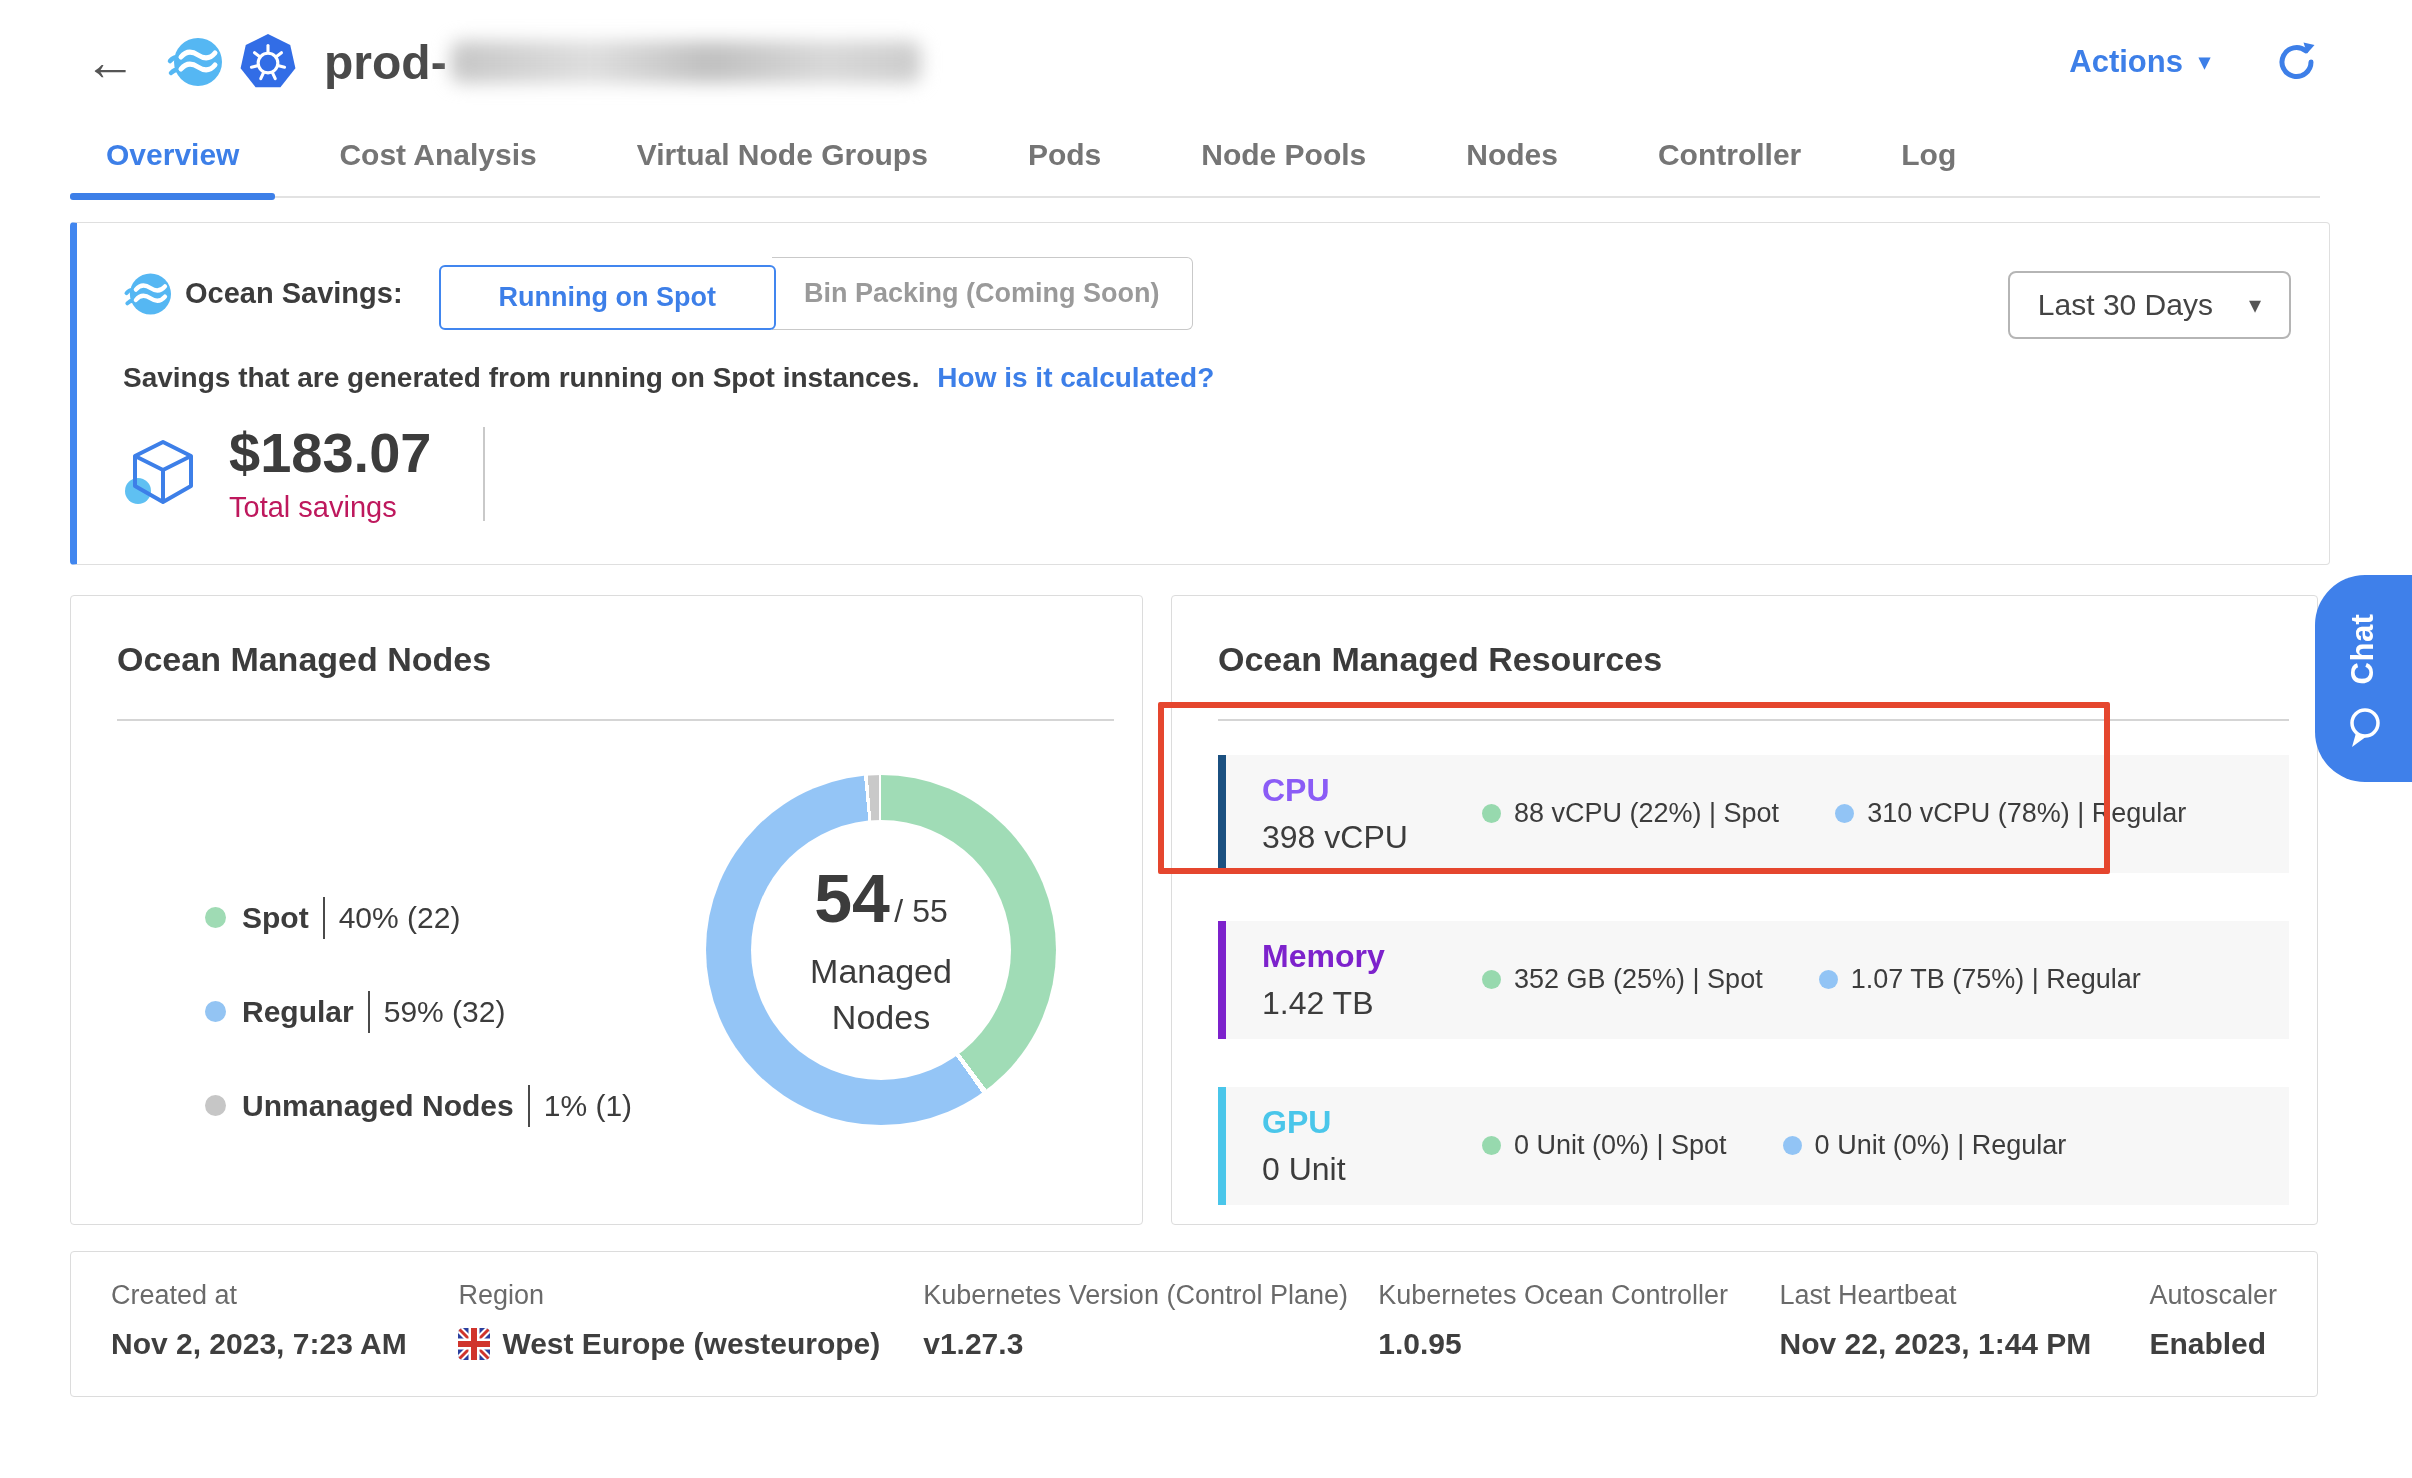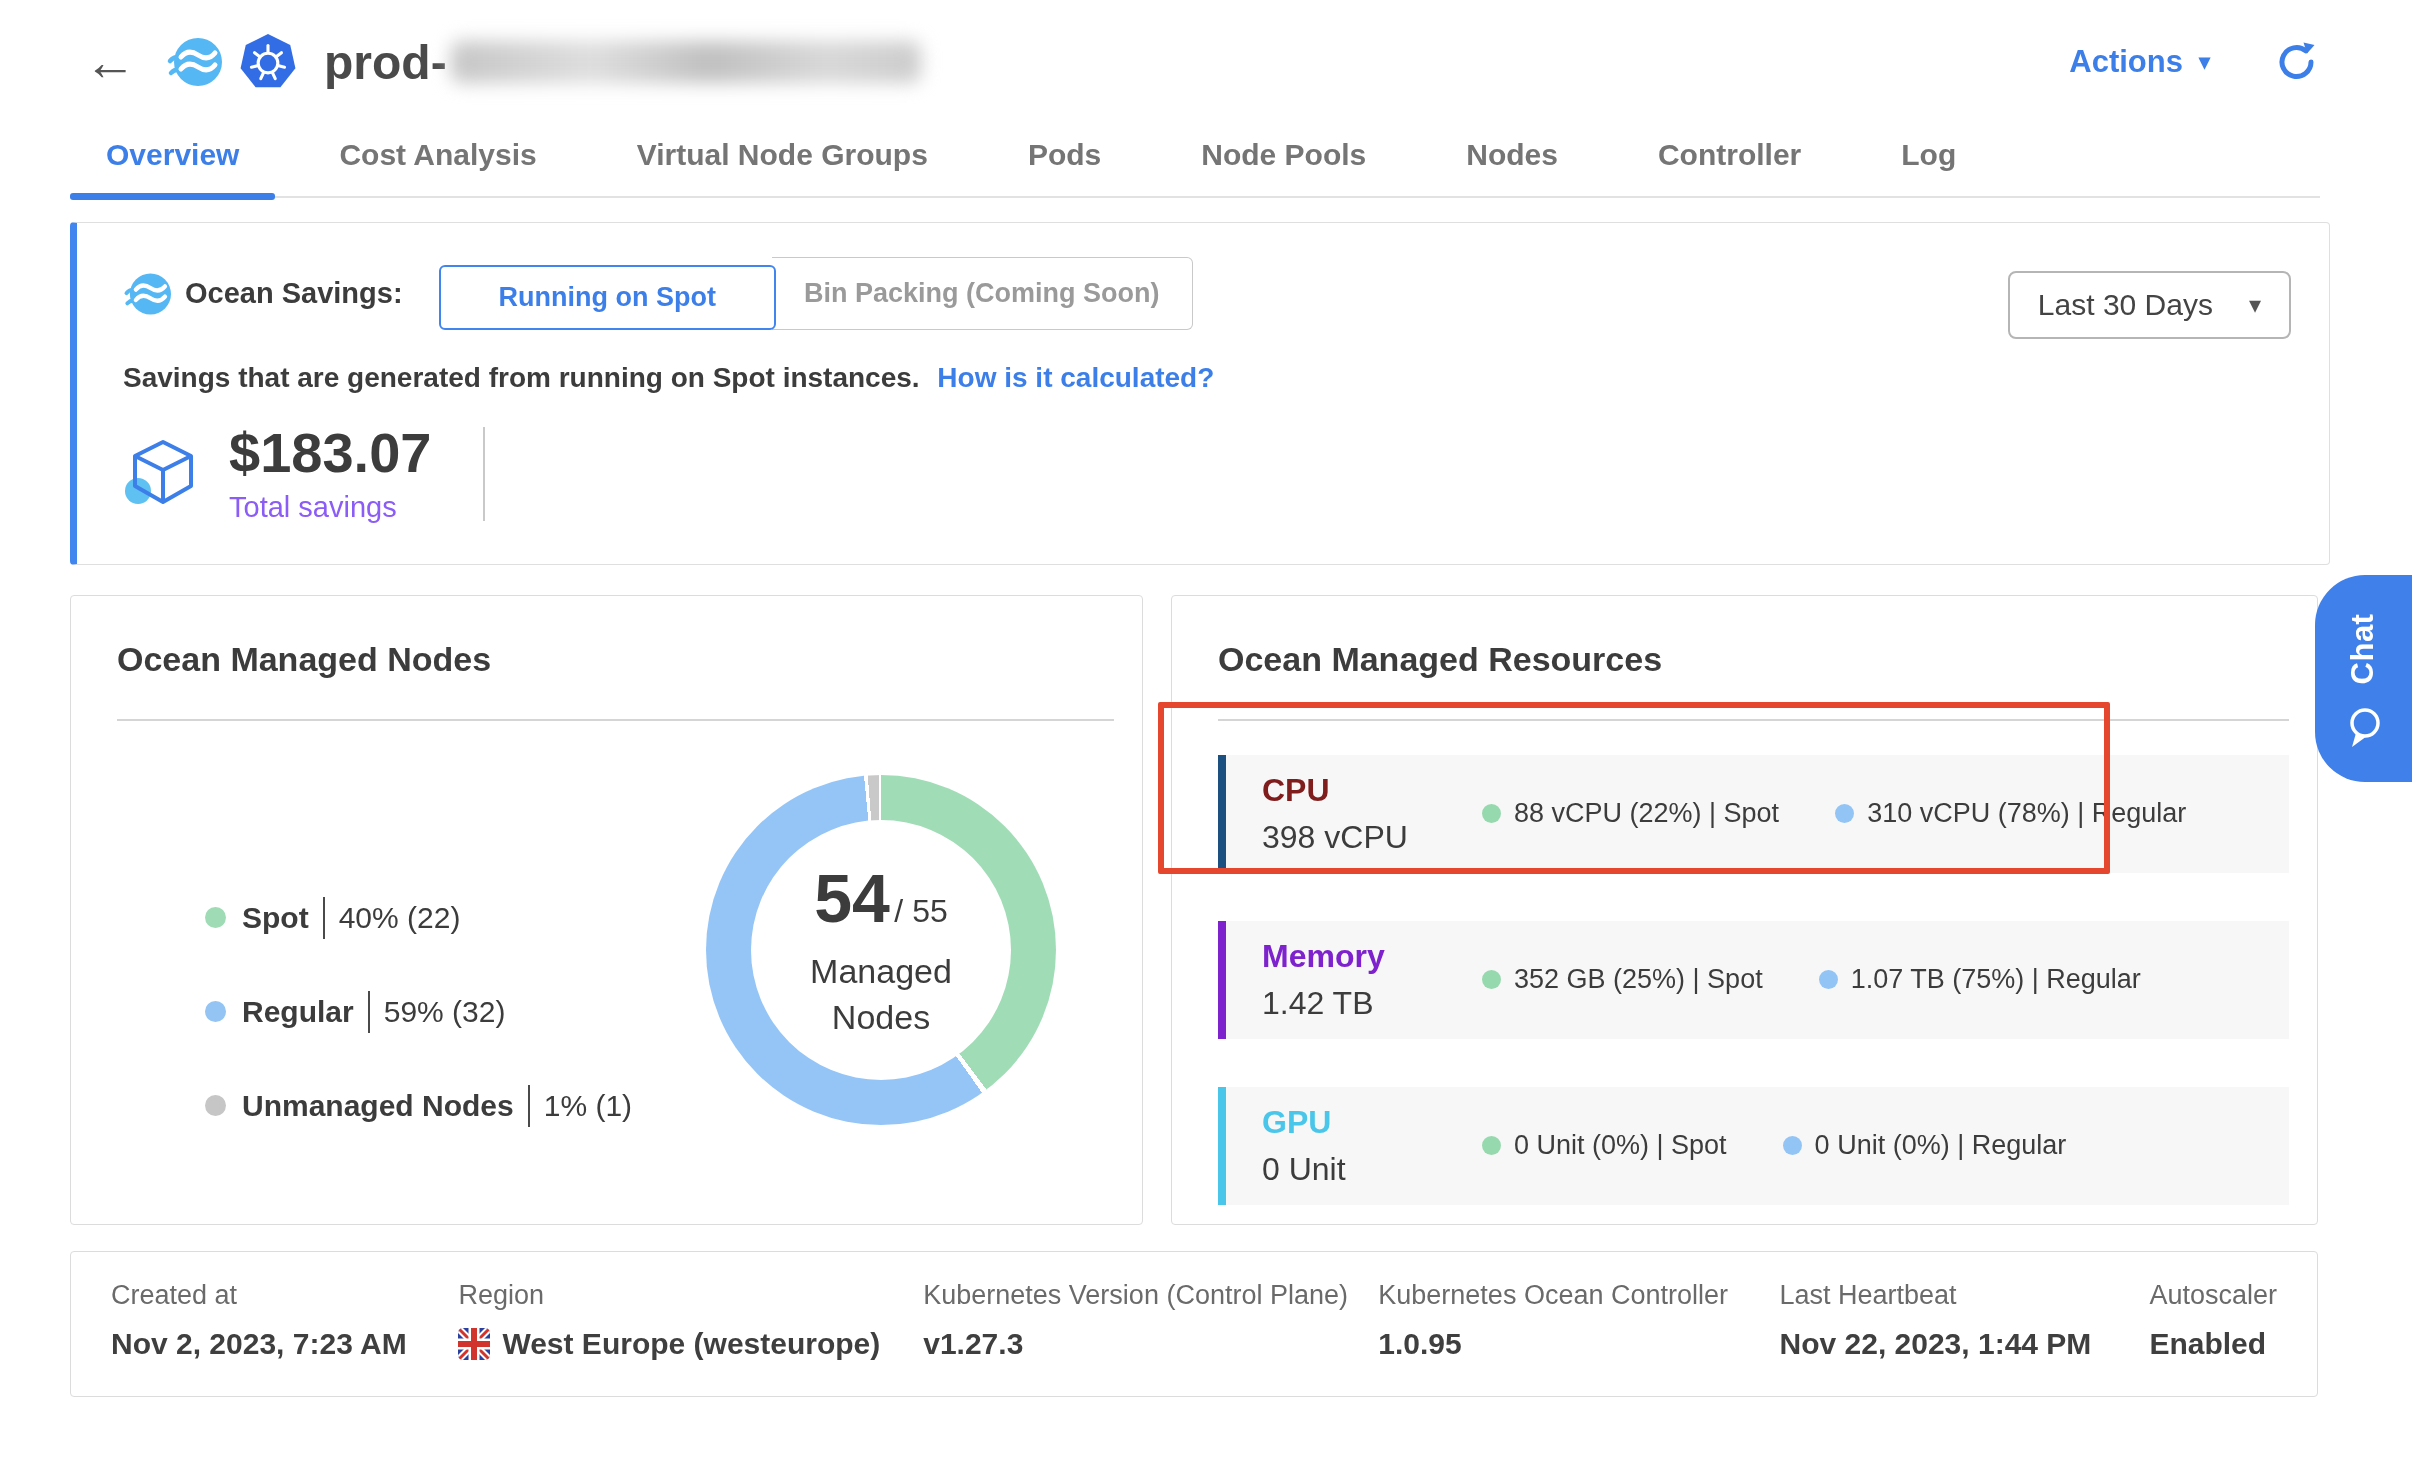--- a/index.html
+++ b/index.html
@@ -33,21 +33,21 @@
   .seg-btn { font-size:27px; font-weight:bold; background:#fff; cursor:pointer; display:flex; align-items:center; }
   .seg-active { border:2px solid #4186ef; color:#3d7fe8; border-radius:6px; padding:15px 58px; position:relative; z-index:1;margin-top:8px; }
   .seg-inactive { border:1px solid #c9c9c9; border-left:none; color:#9a9a9a; border-radius:0 6px 6px 0; padding:15px 32px; margin-left:-4px; }
   .period-dd { position:absolute; right:38px; top:48px; border:2px solid #b5b5b5; border-radius:8px;
     padding:15px 28px; font-size:30px; color:#444; display:flex; align-items:center; gap:36px; cursor:pointer; background:#fff; }
   .period-dd .caret { color:#555; font-size:24px; }
   .savings-desc { margin-top:32px; font-size:28px; font-weight:bold; color:#3c3c3c; }
   .savings-desc a { color:#3d7fe8; text-decoration:none; margin-left:10px; cursor:pointer; }
   .savings-metrics { margin-top:30px; display:flex; align-items:center; }
   .metric-value { font-size:56px; font-weight:bold; color:#3c3c3c; line-height:1.05; }
-  .metric-label { font-size:29px; color:#8b5cf6; margin-top:8px; }
+  .metric-label { font-size:29px; color:#be185d; margin-top:8px; }
   .metric-divider { width:2px; height:94px; background:#c9c9c9; margin:0 52px; }
   .cube-wrap { margin-right:26px; }
 
   
   .panels { display:flex; gap:28px; margin:30px 94px 0 70px; }
   .panel { flex:1; border:1.5px solid #dcdcdc; border-radius:4px; padding:44px 28px 20px 46px; height:630px; position:relative; }
   .panel-title { font-size:34px; font-weight:bold; color:#3c3c3c; }
   .panel-hr { border:none; border-top:2px solid #d5d5d5; margin-top:40px; }
 
   
@@ -73,21 +73,21 @@
   .res-rows { margin-top:34px; display:flex; flex-direction:column; gap:48px; }
   .res-row { background:#f7f7f7; height:118px; display:flex; align-items:center; padding-left:36px; border-left:8px solid #000; width:1071px; }
   .res-name { font-size:32px; font-weight:bold; }
   .res-total { font-size:32px; color:#3c3c3c; margin-top:10px; }
   .res-head { width:220px; flex:none; }
   .res-stats { display:flex; align-items:center; gap:56px; }
   .stat { display:flex; align-items:center; font-size:27px; color:#3c3c3c; white-space:nowrap; }
   .stat-dot { width:19px; height:19px; border-radius:50%; margin-right:13px; flex:none; }
   .dot-green { background:#97d9ae; }
   .dot-blue  { background:#92c4f5; }
-  .row-cpu    { border-left-color:#1b5080; } .row-cpu .res-name { color:#7f1d1d; }
+  .row-cpu    { border-left-color:#1b5080; } .row-cpu .res-name { color:#8b5cf6; }
   .row-memory { border-left-color:#7d22cc; } .row-memory .res-name { color:#7d22cc; }
   .row-gpu    { border-left-color:#4ac6ea; } .row-gpu .res-name { color:#4ac6ea; }
   .red-box { position:absolute; left:-14px; top:106px; width:952px; height:172px;
     border:6px solid #e5462e; border-radius:2px; pointer-events:none; z-index:5; }
 
   
   .footer-card { margin:26px 94px 0 70px; border:1.5px solid #dcdcdc; border-radius:4px;
     height:146px; display:flex; padding:28px 40px 0 40px; }
   .f-col { display:flex; flex-direction:column; }
   .f-label { font-size:27px; color:#6a6a6a; }

